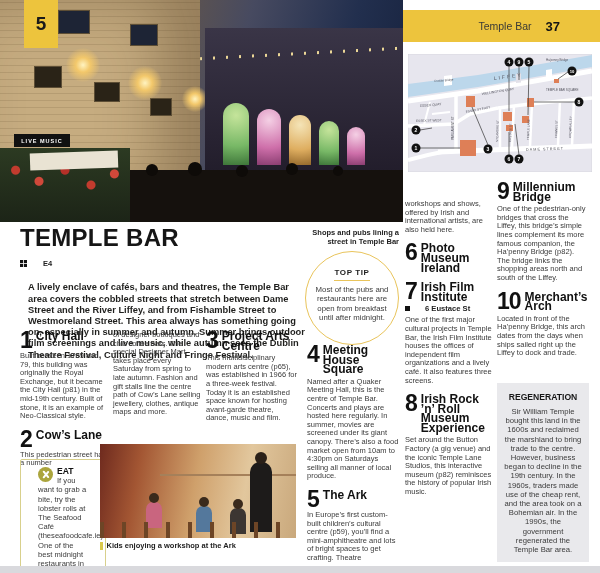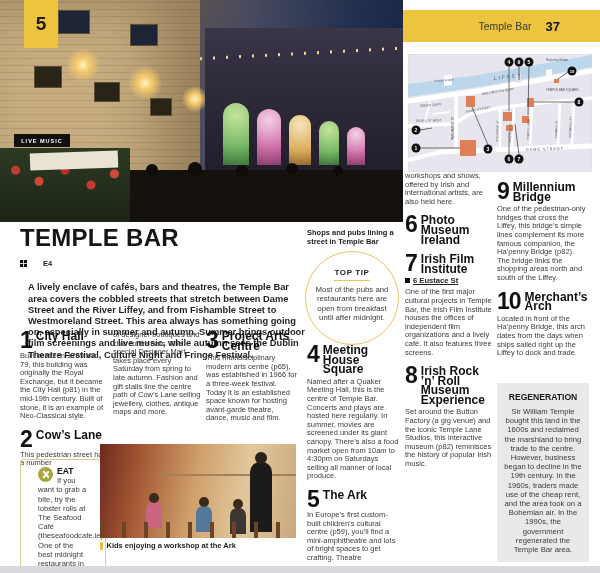--- a/index.html
+++ b/index.html
@@ -51,28 +51,28 @@
   .h1{position:absolute;left:20px;top:224px;font-size:24px;font-weight:800;letter-spacing:.3px;color:#161616;}
   .gridref{position:absolute;left:20px;top:259px;display:flex;align-items:center;gap:16px;font-size:7.5px;font-weight:bold;color:#222;}
   .intro{position:absolute;left:20px;top:273px;width:278px;font-size:9.3px;line-height:11.2px;font-weight:bold;color:#1f1f1d;margin-left:8px;}
 
   
   .col{position:absolute;}
   .colA{left:20px; top:331px; width:88px;}
   .colB{left:113px;top:331px;width:88px;}
   .colC{left:206px;top:331px;width:91px;}
   .colD{left:307px;top:345px;width:92px;}
-  .colE{left:405px;top:172px;width:89px;}
+  .colE{left:405px;top:200px;width:89px;}
   .colF{left:497px;top:182px;width:91px;}
 
   .entry{margin-bottom:9px;}
   .e-head{display:flex;align-items:flex-start;}
   .e-num{font-size:23px;font-weight:bold;line-height:18px;letter-spacing:-1px;margin-right:4px;color:#111;}
   .e-title{font-size:12px;font-weight:bold;line-height:9.6px;padding-top:1px;color:#111;}
-  .e-addr{display:flex;align-items:center;gap:3px;font-size:7.6px;font-weight:bold;color:#222;margin-top:2px;text-decoration:underline;}
+  .e-addr{display:flex;align-items:center;gap:15px;font-size:7.6px;font-weight:bold;color:#222;margin-top:2px;}
   .addr-icon{width:5px;height:5px;background:#111;display:inline-block;}
   .e-body{font-size:7.5px;line-height:8.6px;color:#3b3b3b;margin:3px 0 0 0;}
   .cont{margin-top:0;}
 
   
   .eatbox{position:absolute;left:20px;top:459px;width:86px;box-sizing:border-box;
      border:1px solid #D8D08C;border-radius:2px;padding:7px 17px;font-size:7.6px;line-height:9.2px;color:#3b3b3b;}
   .eat-icon{float:left;width:15px;height:15px;border-radius:50%;background:#ABA53D;margin:0 4px 2px 0;position:relative;}
   .eat-icon span{position:absolute;left:7px;top:3px;width:1.6px;height:9px;background:#fff;border-radius:1px;}
   .eat-icon span:first-child{transform:rotate(40deg);}
@@ -93,21 +93,21 @@
   
   .photo-ark{position:absolute;left:100px;top:444px;width:196px;height:94px;overflow:hidden;
      background:linear-gradient(100deg,#6e2a1e 0%,#a35633 20%,#cfa06b 48%,#e2c79d 72%,#c9a87c 100%);}
   .pa-shelf{position:absolute;left:60px;top:30px;width:136px;height:2px;background:#a5805a;}
   .pa-adult{position:absolute;left:150px;top:18px;width:22px;height:70px;border-radius:10px 10px 0 0;background:#1d1b1a;}
   .pa-adult::before{content:"";position:absolute;left:5px;top:-10px;width:12px;height:12px;border-radius:50%;background:#2a2018;}
   .pa-kid{position:absolute;width:16px;height:26px;border-radius:7px 7px 0 0;}
   .pa-kid::before{content:"";position:absolute;left:3px;top:-9px;width:10px;height:10px;border-radius:50%;background:#3a2a1c;}
   .pa-chairs{position:absolute;left:0;bottom:0;width:196px;height:16px;
      background:repeating-linear-gradient(90deg,#6d4526 0 4px,transparent 4px 22px);}
-  .cap{font-size:7.5px;font-weight:bold;color:#222;line-height:9.4px;}
+  .cap{font-size:7.5px;font-weight:bold;color:#222;line-height:9.4px;text-align:right;}
   .cap-ark{position:absolute;left:100px;top:541px;display:flex;gap:4px;align-items:flex-start;}
   .cap-bar{width:2.5px;height:8px;background:#D9C84A;margin-top:1px;}
   .cap-street{position:absolute;left:307px;top:228px;width:92px;}
 
   .bottom-edge{position:absolute;left:0;top:566px;width:600px;height:7px;background:#D9D9DD;}
 </style>
 </head>
 <body>
 
 <div class="page">

